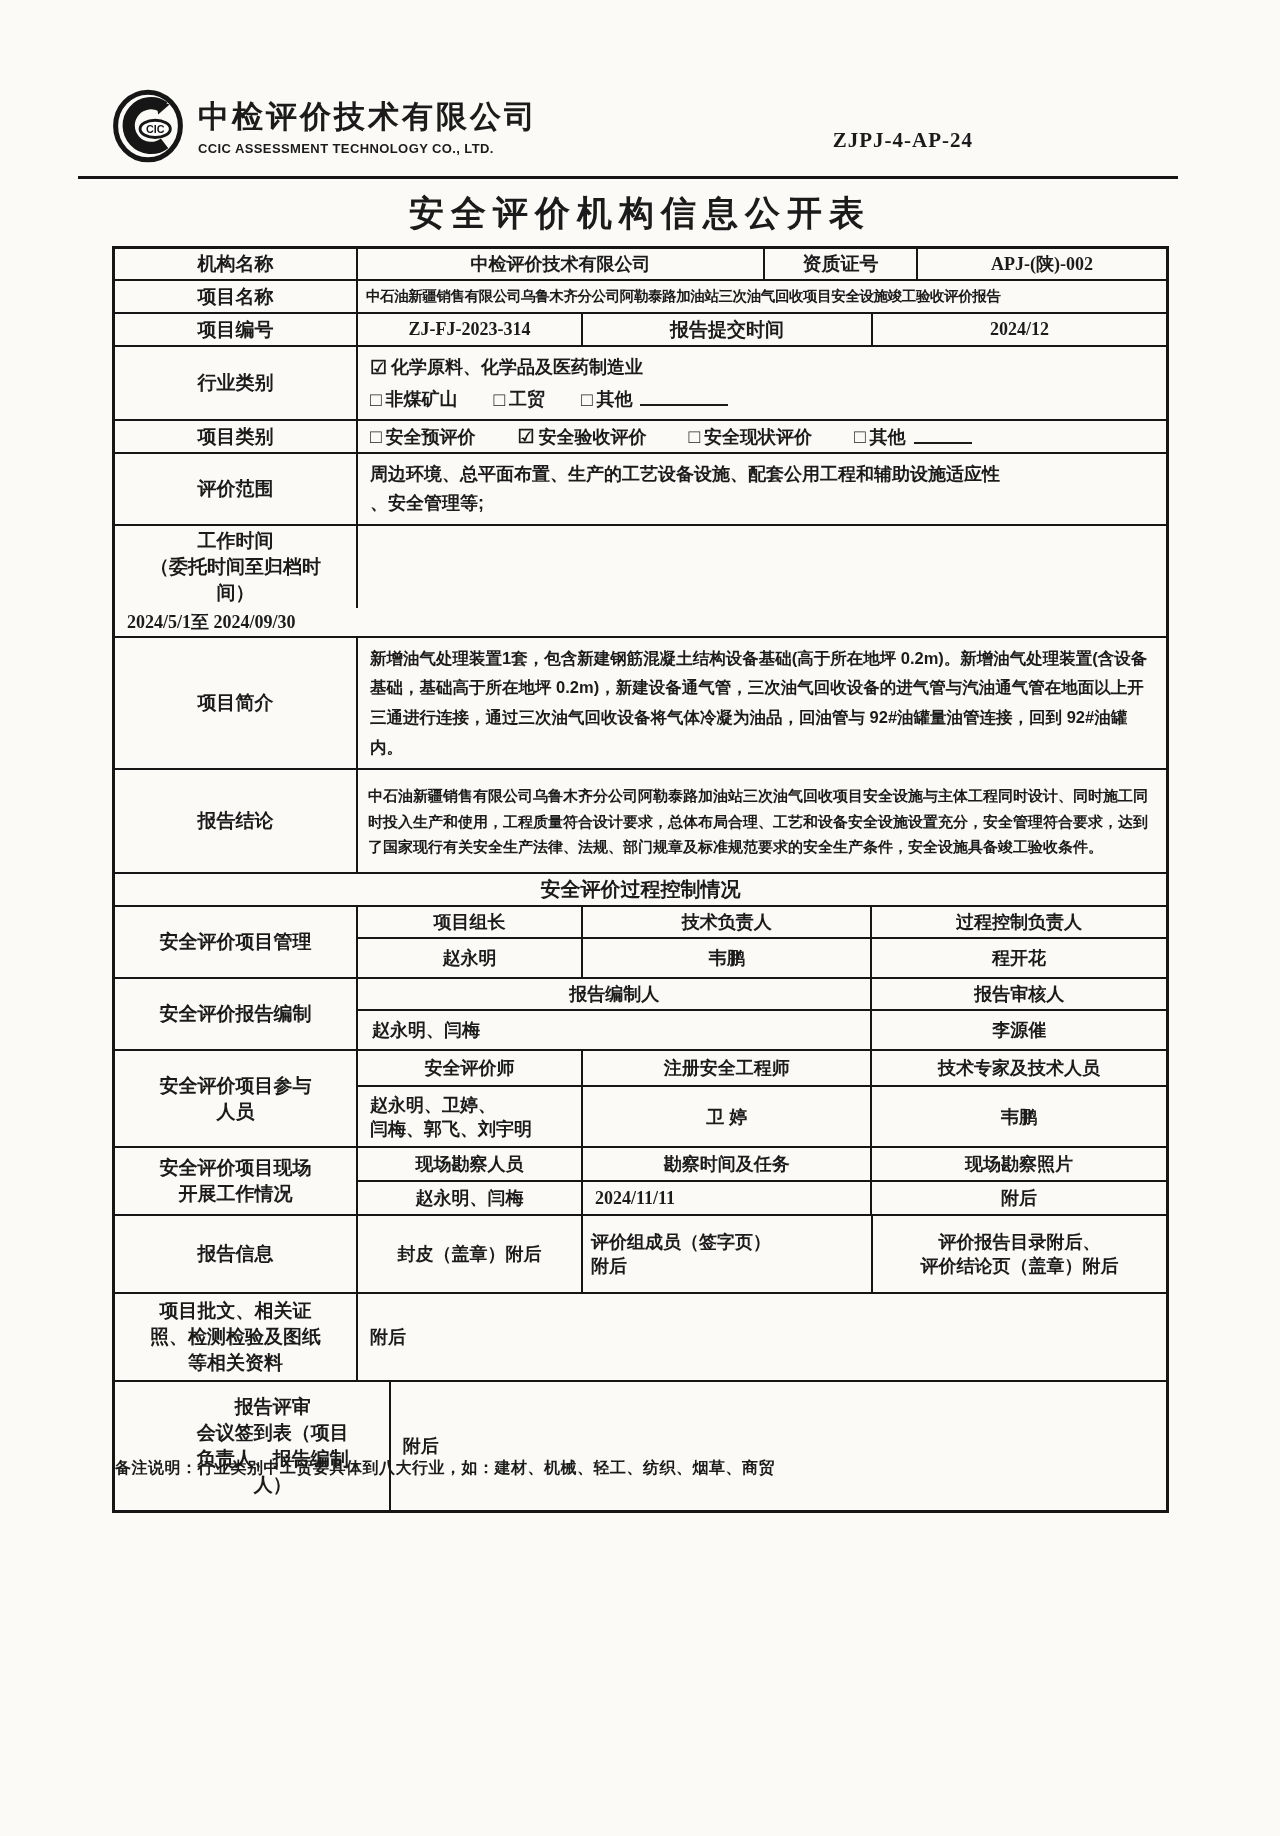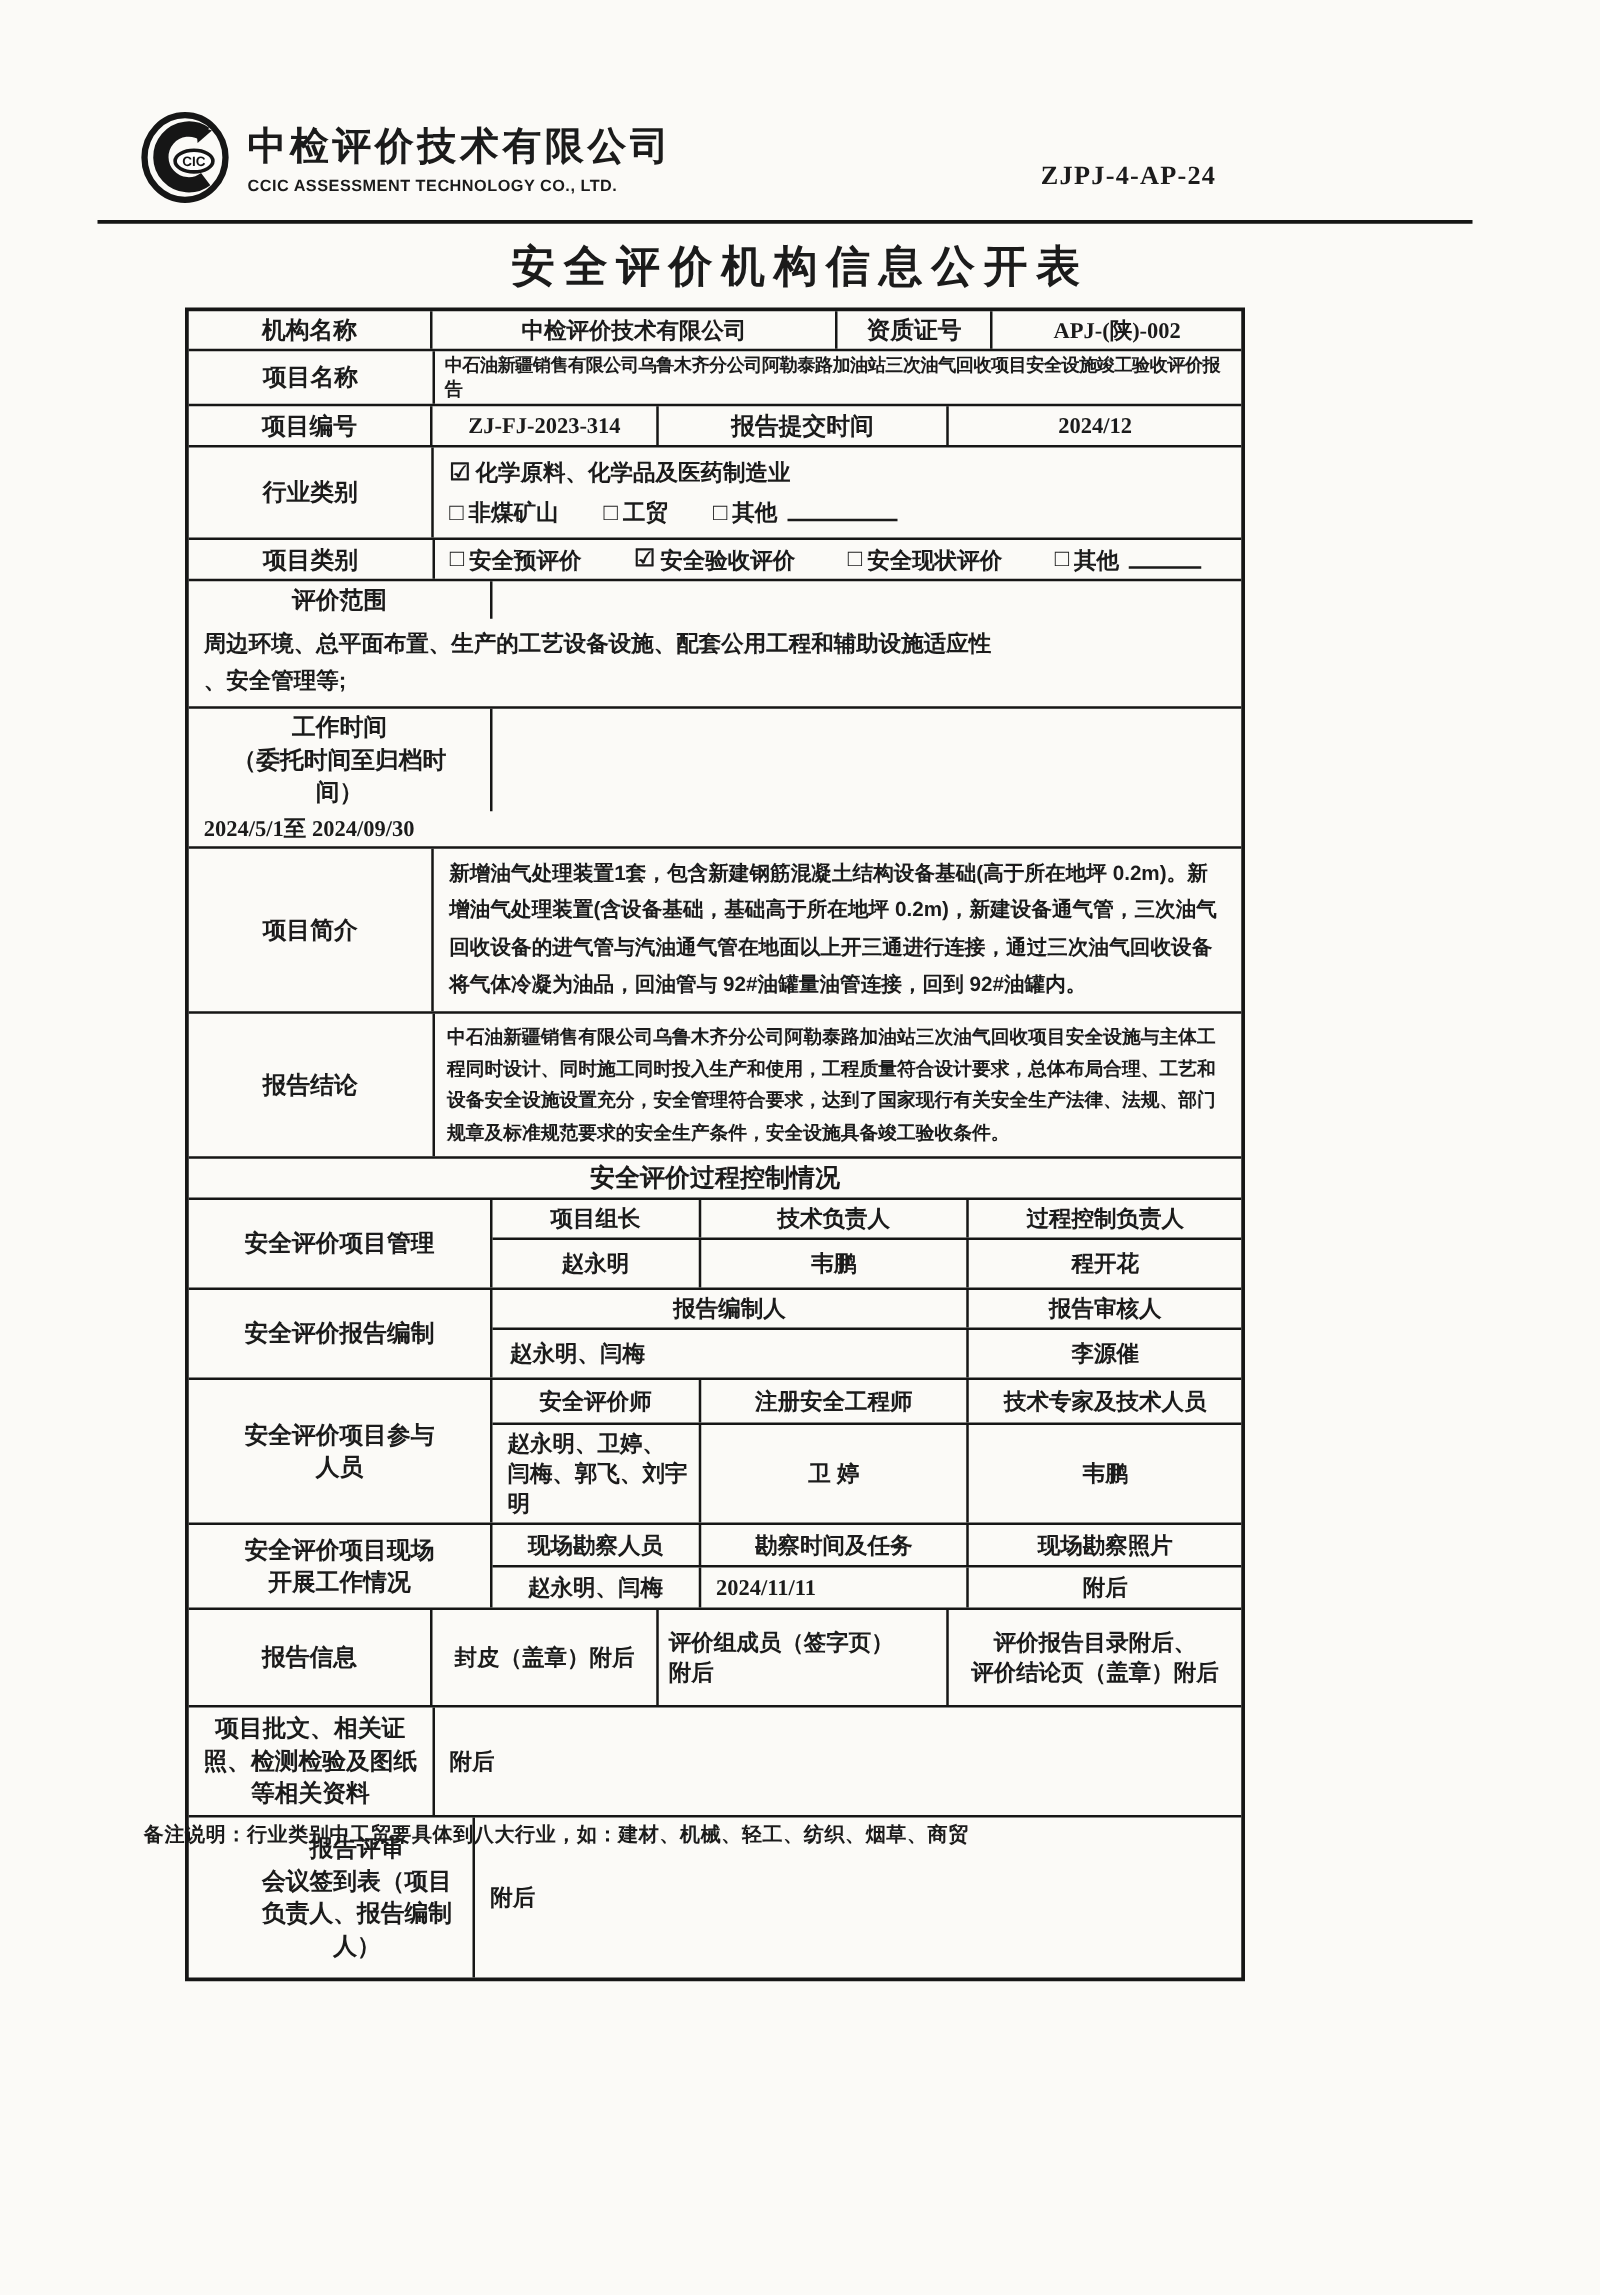--- a/index.html
+++ b/index.html
@@ -27,22 +27,22 @@
   .hrule { position:absolute; top:176px; left:78px; width:1100px; height:3px; background:#161616; }
 
   
   .title {
     position:absolute; top:190px; left:0; width:100%;
     text-align:center; font-size:35px; font-weight:700; letter-spacing:7px;
   }
 
   
   .ftable {
-    position:absolute; top:246px; left:112px; width:848px;
-    border:3px solid #161616; background:transparent;margin-left:36px;
+    position:absolute; top:246px; left:112px; width:1057px;
+    border:3px solid #161616; background:transparent;
   }
   .row { display:flex; border-bottom:2px solid #161616; }
   .row:last-child { border-bottom:none;padding-left:42px; }
   .cell {
     border-right:2px solid #161616;
     display:flex; align-items:center;
     padding:2px 8px;
     font-weight:700;
   }
   .cell:last-child { border-right:none; }
@@ -56,21 +56,21 @@
   .c-b { width:290px; }
   .c-c { width:293px; }
   .c-v1 { width:407px; }
   .c-q  { width:153px; }
   .c-qv { width:248px; }
   .c-wide { width:808px; }
 
   
   .h32 { min-height:32px; }
   .h33 { min-height:33px; }
-  .h58 { min-height:58px;flex-direction:column; }
+  .h58 { min-height:58px; }
   .h66 { min-height:66px; }
   .h90 { min-height:90px;flex-direction:column; }
   .h104 { min-height:104px; }
   .h106 { min-height:106px; }
   .h78 { min-height:78px; }
   .h88 { min-height:88px; }
   .h128 { min-height:128px; }
 
   .lab { font-size:19px; }
   .val { font-size:18px; }

